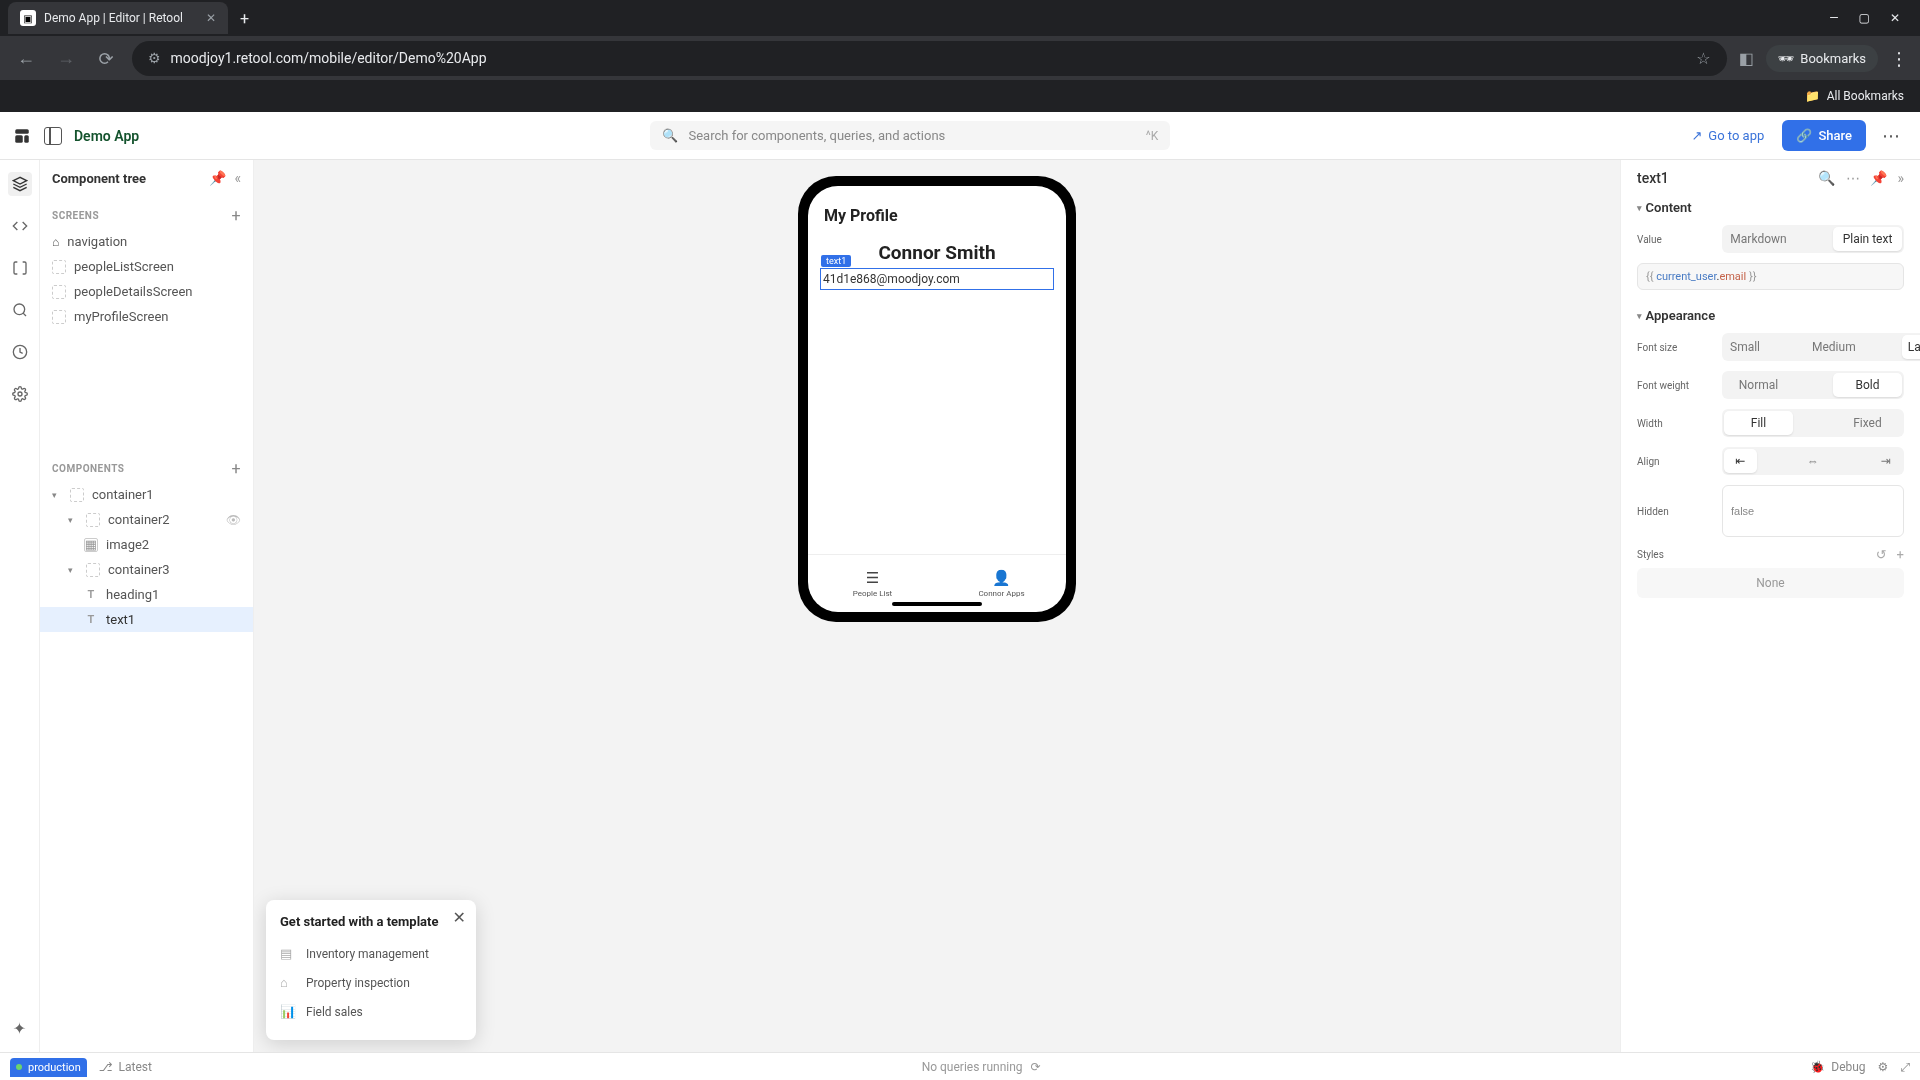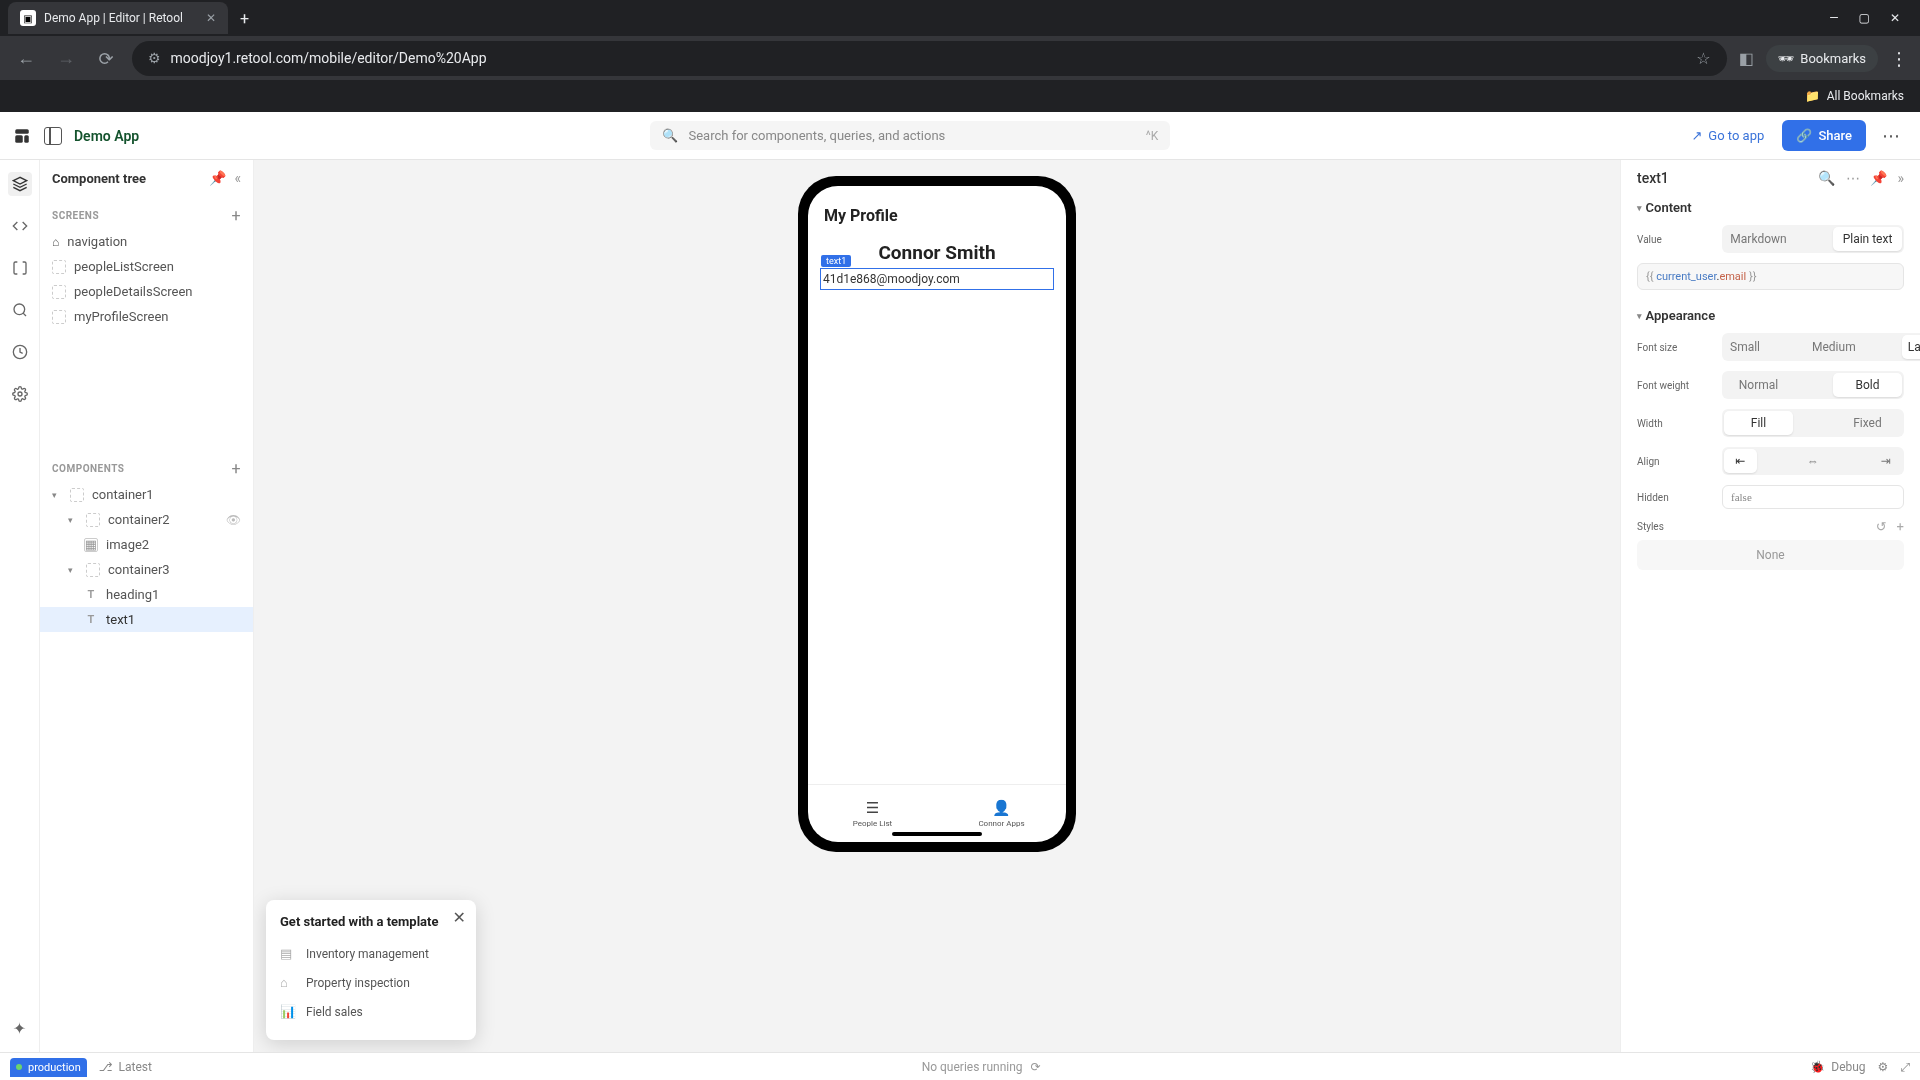--- a/index.html
+++ b/index.html
@@ -67,21 +67,21 @@
 .tree-icon { width: 14px; height: 14px; display: inline-flex; align-items: center; justify-content: center; color: #999; border: 1px dashed #ccc; border-radius: 2px; }
 .tree-icon.solid { border-style: solid; }
 .tree-icon.text-icon { border: none; font-size: 11px; font-weight: 600; }
 .tree-home { font-size: 12px; }
 .eye-icon { margin-left: auto; color: #bbb; font-size: 12px; }
 
 
 .canvas { flex: 1; background: #f3f3f3; position: relative; display: flex; align-items: flex-start; justify-content: center; padding-top: 16px; overflow: hidden; }
 
 
-.phone { width: 278px; height: 676px; background: #000; border-radius: 38px; padding: 10px; position: relative; }
+.phone { width: 278px; height: 446px; background: #000; border-radius: 38px; padding: 10px; position: relative; }
 .phone-screen { width: 100%; height: 100%; background: #fff; border-radius: 30px; overflow: hidden; display: flex; flex-direction: column; position: relative; }
 .phone-header { padding: 20px 16px 8px; }
 .phone-header-title { font-size: 16px; font-weight: 700; color: #222; }
 .phone-content { flex: 1; padding: 8px 12px; position: relative; }
 .profile-name { font-size: 19px; font-weight: 700; color: #222; text-align: center; margin-bottom: 2px; }
 .selected-comp { border: 1px solid #3170e8; position: relative; margin-top: 4px; }
 .comp-tag { position: absolute; top: -14px; left: 0; background: #3170e8; color: #fff; font-size: 9px; padding: 1px 5px; border-radius: 2px; }
 .profile-email { font-size: 12px; color: #333; padding: 3px 2px; }
 .phone-tabbar { height: 58px; border-top: 0.5px solid #eee; display: flex; }
 .phone-tab { flex: 1; display: flex; flex-direction: column; align-items: center; justify-content: center; gap: 2px; cursor: pointer; }
@@ -113,21 +113,21 @@
 
 .seg-control { display: flex; background: #f3f3f3; border-radius: 6px; padding: 2px; font-size: 12px; gap: 40px; }
 .seg-item { flex: 1; text-align: center; padding: 5px 6px; color: #777; cursor: pointer; border-radius: 5px; }
 .seg-item.active { background: #fff; color: #333; box-shadow: 0 1px 2px rgba(0,0,0,0.1); }
 
 .code-input { background: #f7f7f7; border: 1px solid #e5e5e5; border-radius: 6px; padding: 6px 8px; font-family: Menlo, monospace; font-size: 11px; color: #333; }
 .code-input .brace { color: #999; }
 .code-input .prop { color: #4a7cc4; }
 .code-input .prop2 { color: #c4634a; }
 
-.text-input { background: #fff; border: 1px solid #e5e5e5; border-radius: 6px; padding: 5px 8px; font-family: Liberation Serif, serif; font-size: 11px; color: #888; width: 100%; }
+.text-input { background: #fff; border: 1px solid #e5e5e5; border-radius: 6px; padding: 19px 8px; font-family: Liberation Sans, sans-serif; font-size: 11px; color: #888; width: 100%; }
 
 .styles-row { display: flex; align-items: center; }
 .styles-icons { margin-left: auto; display: flex; gap: 10px; color: #aaa; font-size: 13px; }
 .styles-icons span { cursor: pointer; }
 .styles-none { background: #f7f7f7; border-radius: 6px; padding: 8px; text-align: center; color: #999; font-size: 12px; margin-top: 6px; }
 
 
 .bottom-bar { height: 28px; background: #fff; border-top: 1px solid #e5e5e5; display: flex; align-items: center; padding: 0 10px; font-size: 12px; color: #666; gap: 12px; }
 .env-badge { background: #3170e8; color: #fff; padding: 3px 6px; border-radius: 4px 4px 0 0; display: flex; align-items: center; gap: 6px; font-size: 11px; margin-bottom: -1px; }
 .env-dot { width: 6px; height: 6px; background: #6cd46c; border-radius: 50%; }

